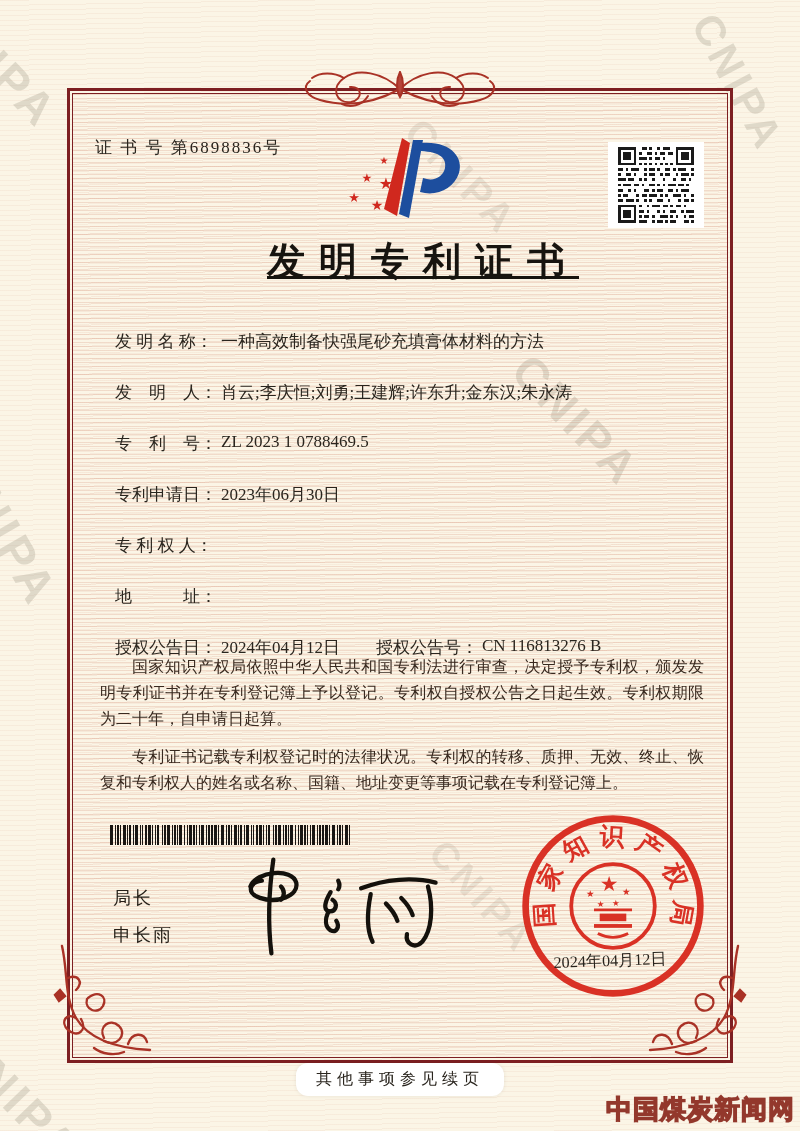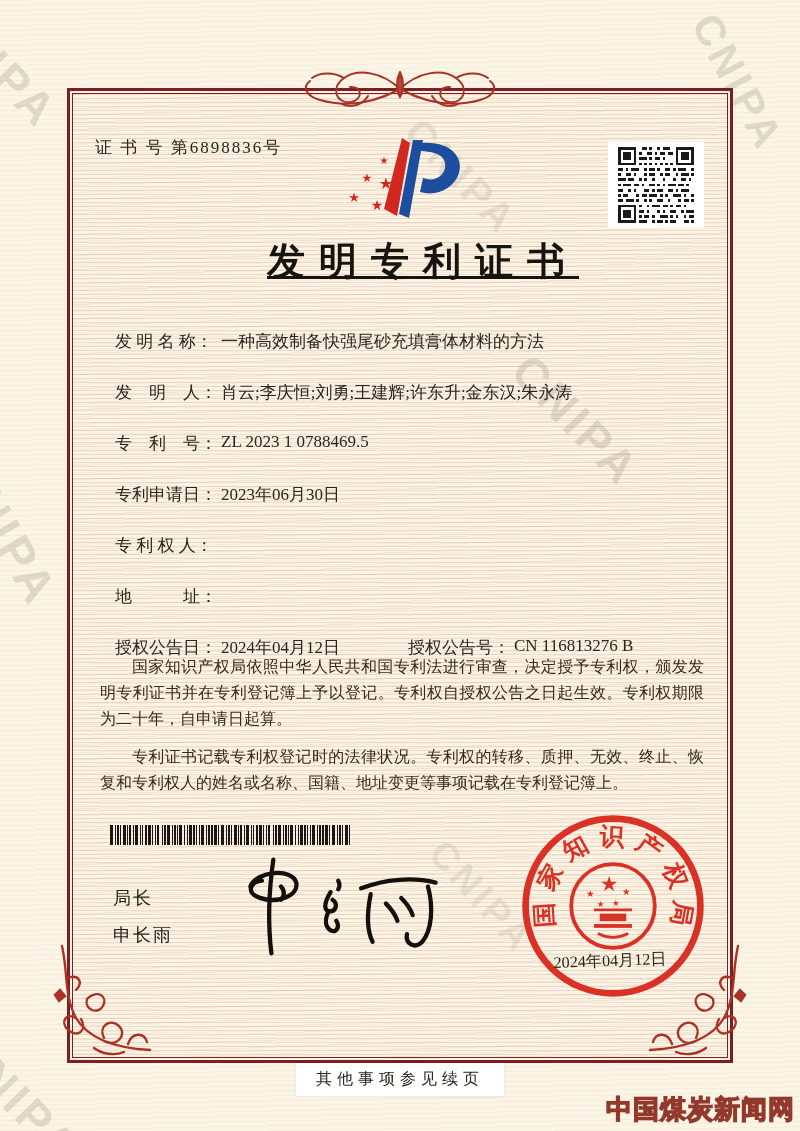--- a/index.html
+++ b/index.html
@@ -16,31 +16,31 @@
                        repeating-linear-gradient(178deg, rgba(205,125,100,0.10) 0 1px, transparent 1px 7px);}
   .orn{position:absolute;pointer-events:none;}
   
   .cert-number{position:absolute;left:95px;top:136px;font-size:17px;letter-spacing:2px;color:#2a251e;text-align:center;}
   .title{position:absolute;left:16px;top:236px;width:100%;text-align:center;font-size:38px;font-weight:bold;
          letter-spacing:14px;text-indent:14px;color:#17140f;text-decoration:underline;}
   .fields{position:absolute;left:115px;top:330px;width:580px;font-size:17px;color:#2a251e;}
   .frow{display:flex;margin-bottom:28px;white-space:nowrap;}
   .flabel{display:inline-block;min-width:102px;}
   .fvalue{margin-left:4px;}
-  .grant .flabel2{margin-left:68px;}
+  .grant .flabel2{margin-left:36px;}
   .paras{position:absolute;left:100px;top:654px;width:604px;font-size:16px;line-height:26px;color:#38291f;text-align:justify;}
   .paras p{margin:0 0 12px 0;text-indent:2em;}
   .barcode{position:absolute;left:110px;top:824px;}
   .signer{position:absolute;left:113px;top:886px;font-family:"Liberation Sans",sans-serif;font-size:18px;color:#262018;}
   .signer div{margin-bottom:13px;letter-spacing:2px;}
   .signature{position:absolute;left:215px;top:854px;}
   .seal{position:absolute;left:518px;top:811px;opacity:0.95;}
   .pagenum{position:absolute;left:0;top:1030px;width:100%;text-align:center;font-size:14px;color:#2a251e;letter-spacing:2px;}
   .note-box{position:absolute;left:50%;top:1063px;transform:translateX(-50%);background:#ffffff;
-            padding:6px 20px;font-size:16px;letter-spacing:5px;color:#2a251e;box-shadow:0 0 4px rgba(0,0,0,0.08);}
+            padding:6px 20px;font-size:16px;letter-spacing:5px;color:#2a251e;box-shadow:0 0 4px rgba(0,0,0,0.08);border-radius:12px;}
   .brand{position:absolute;right:5px;top:1092px;font-family:"Liberation Sans",sans-serif;font-size:26px;font-weight:bold;
          color:#fffdf6;-webkit-text-stroke:1.3px #93382c;text-shadow:0 0 1px #93382c;letter-spacing:1px;margin-left:28px;}
   .qr-box{position:absolute;left:608px;top:142px;width:96px;height:86px;background:#ffffff;
           display:flex;align-items:center;justify-content:center;}
   .logo{position:absolute;left:336px;top:134px;}
 </style>
 </head>
 <body>
 
 <div class="page">

